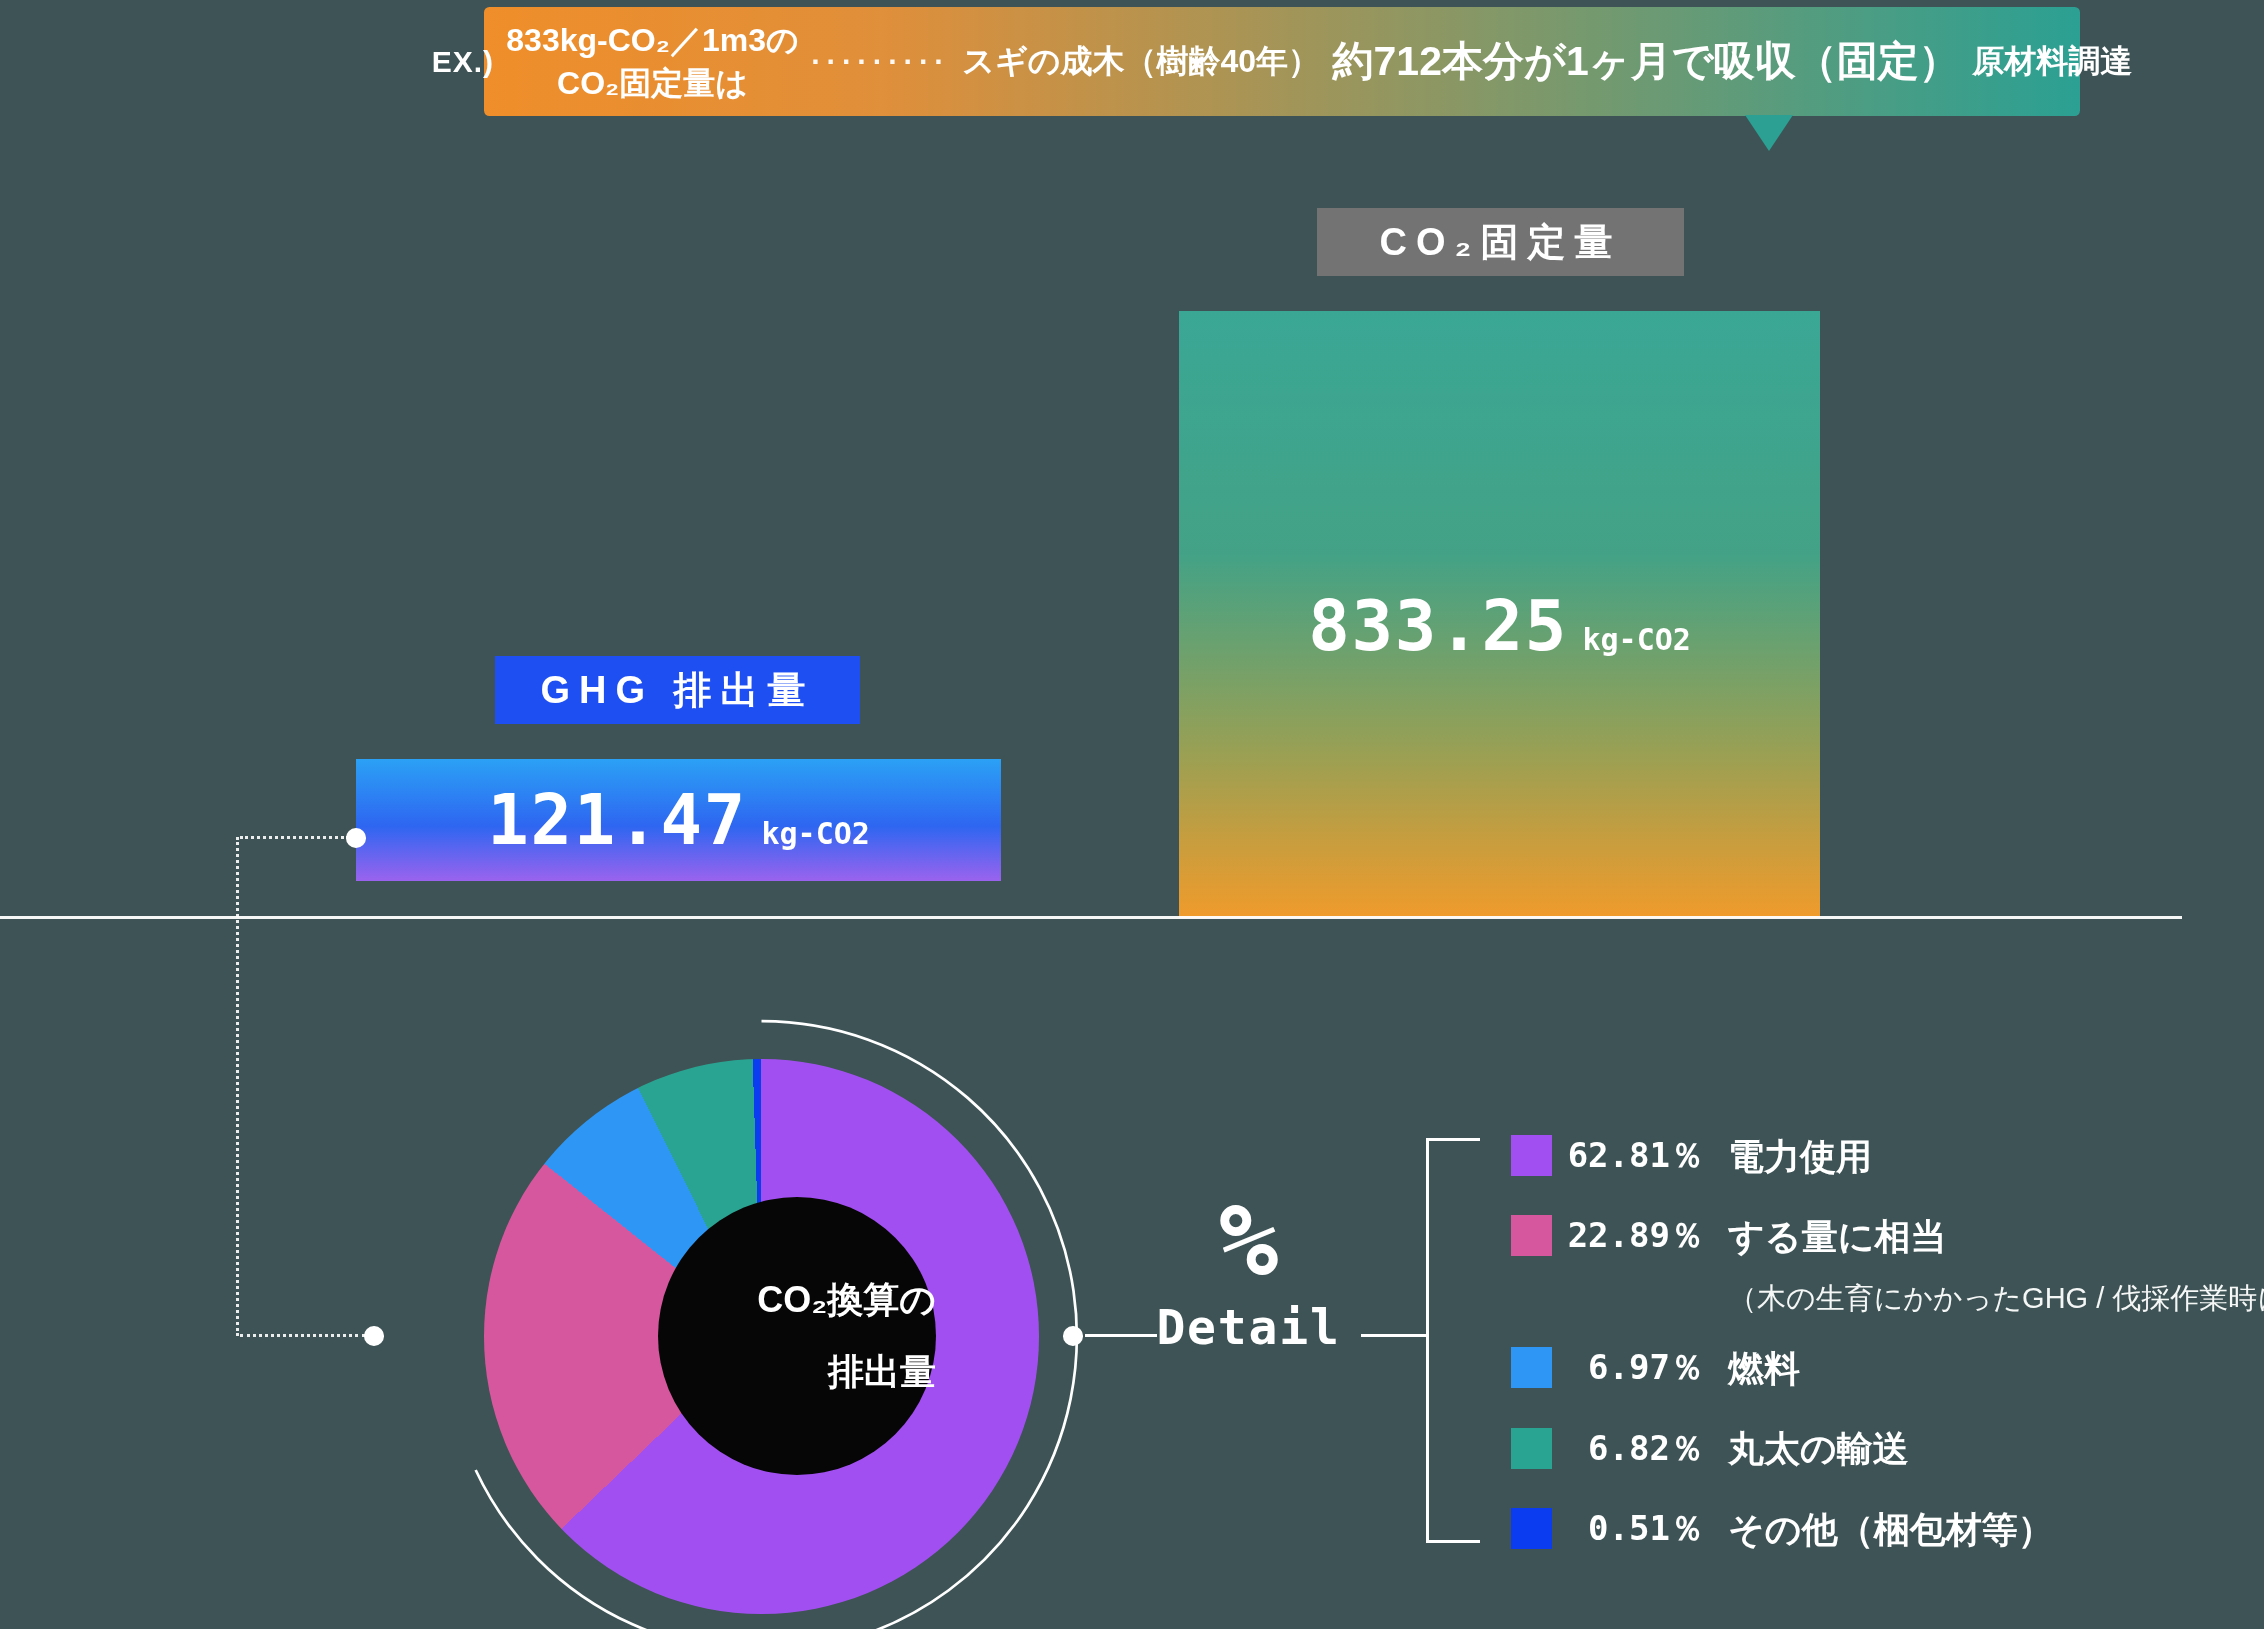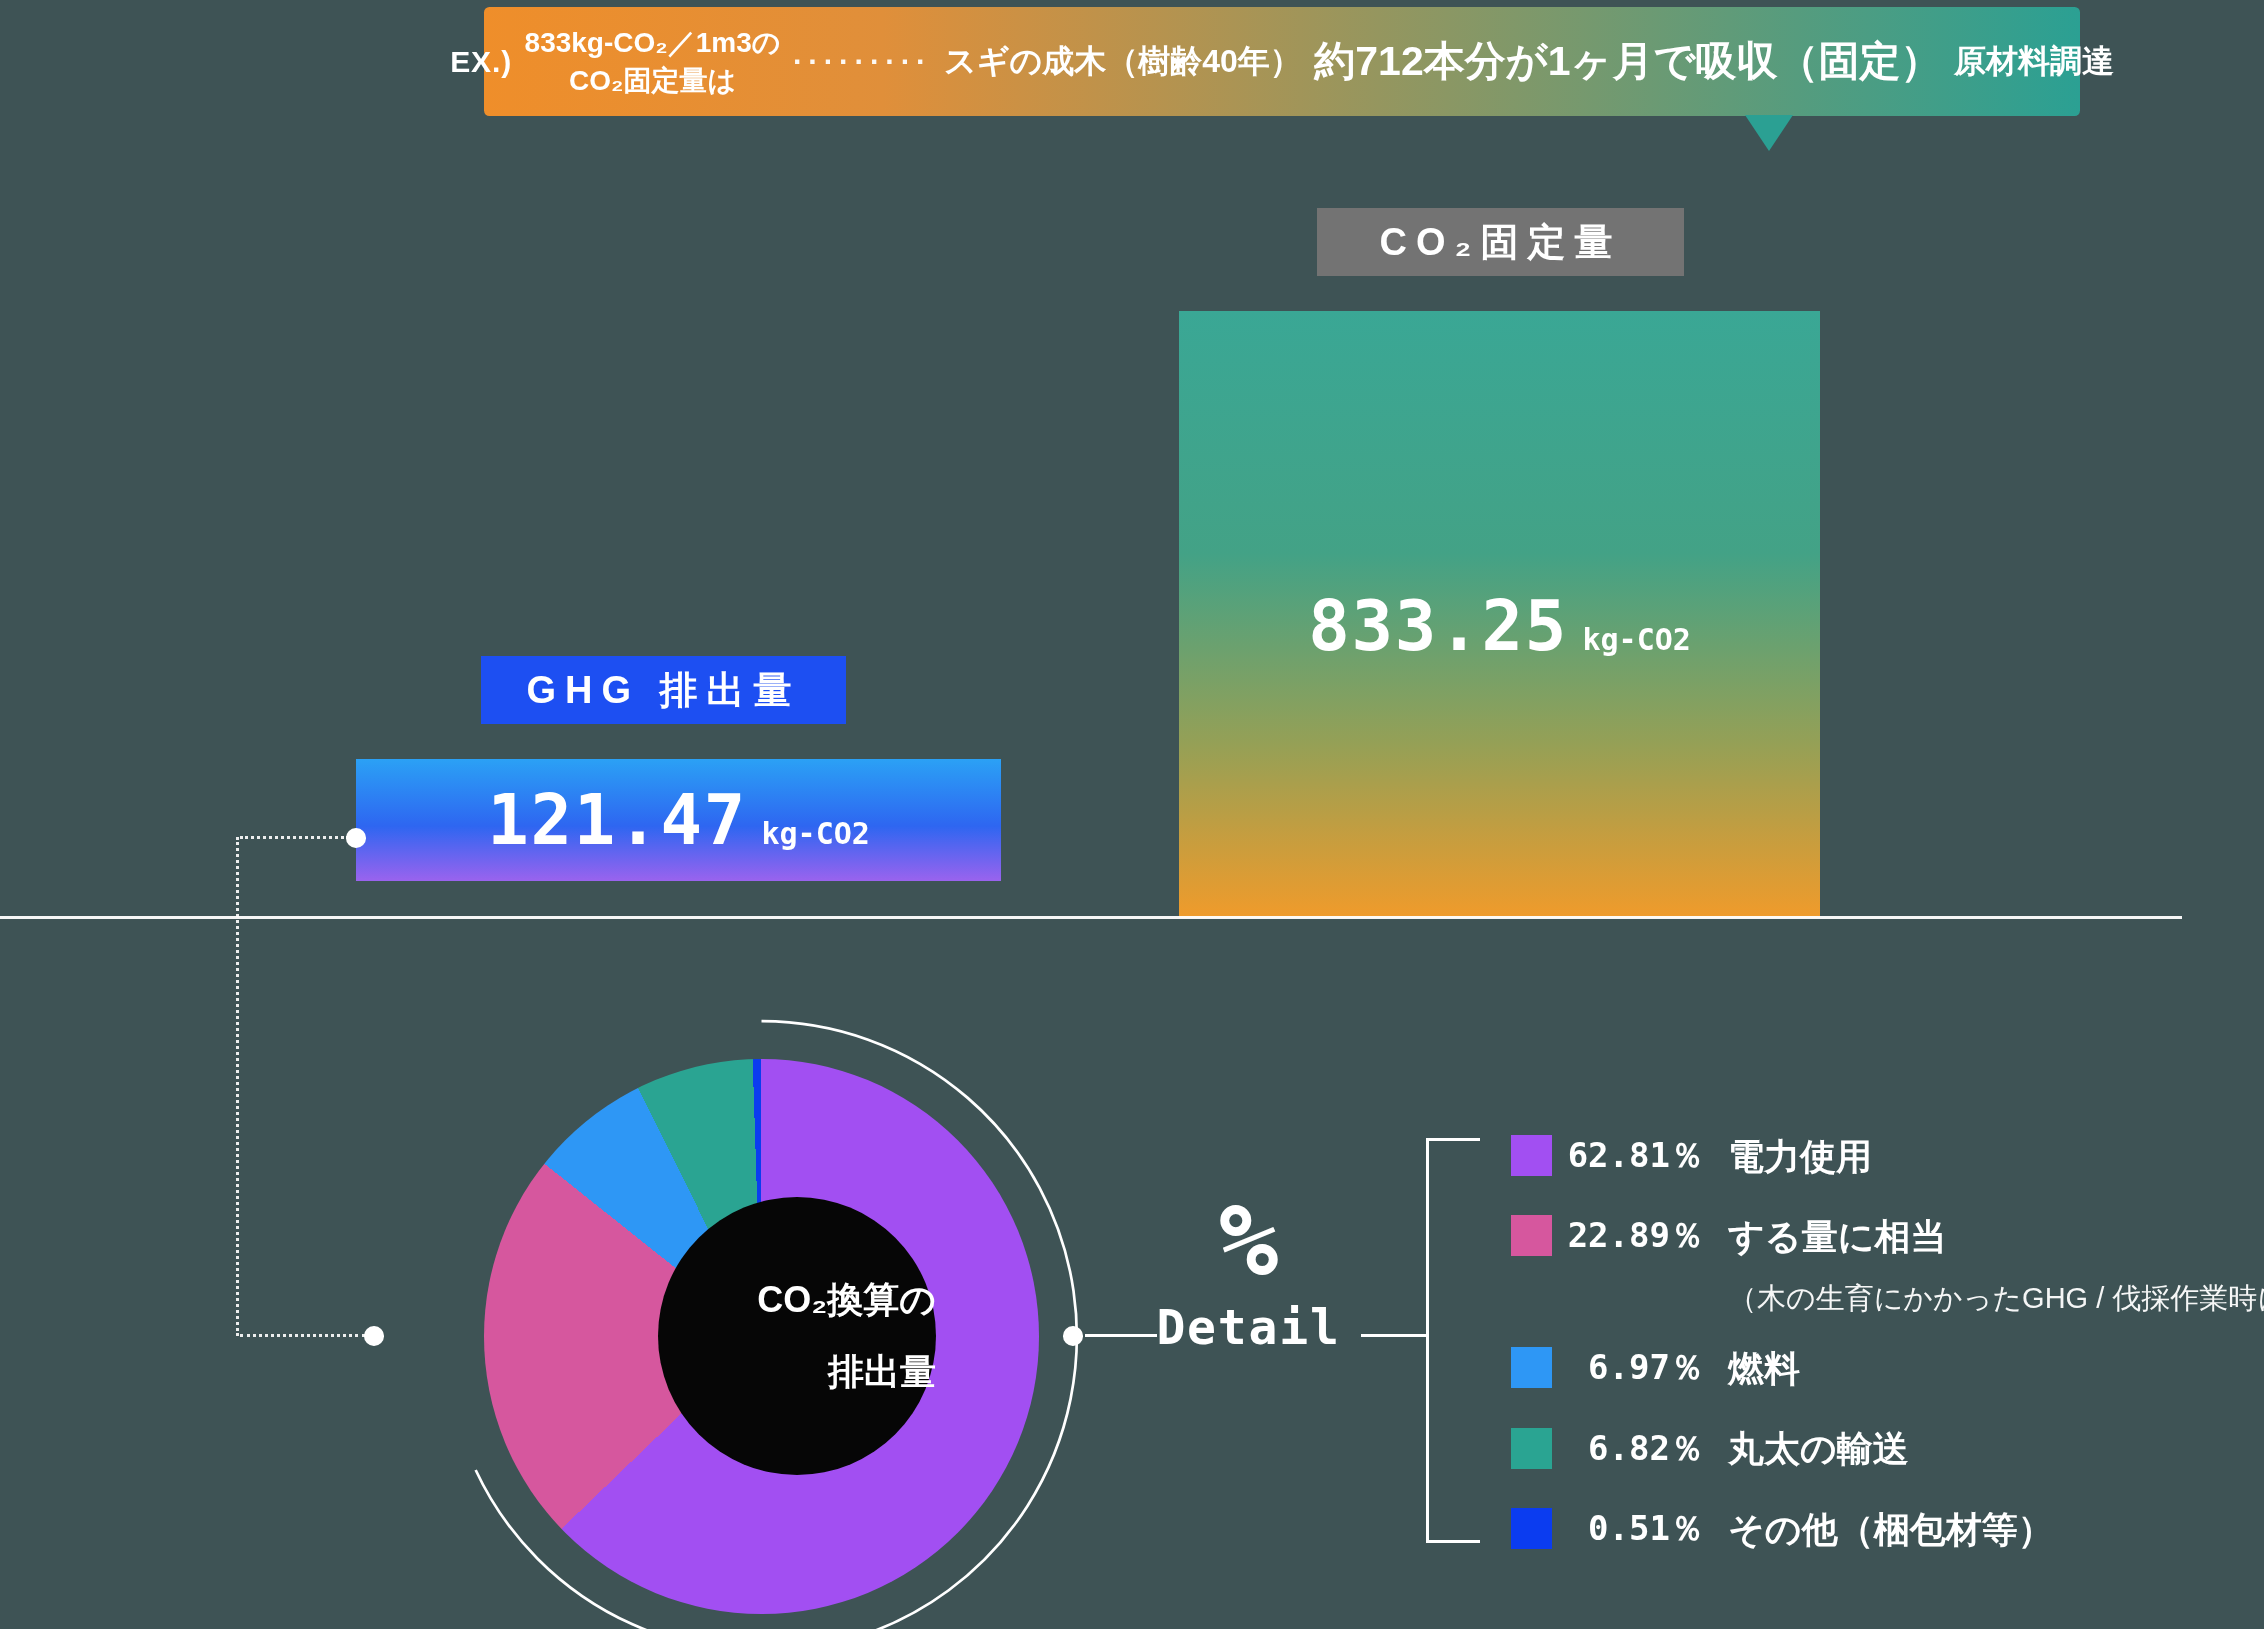--- a/index.html
+++ b/index.html
@@ -5,34 +5,34 @@
   html,body{margin:0;padding:0;background:#3e5355;}
   .stage{position:relative;width:2265px;height:1630px;background:#3e5355;overflow:hidden;
          font-family:"Liberation Sans",sans-serif;color:#fff;}
 
   
   .banner{position:absolute;left:484px;top:7.2px;width:1596px;height:109px;border-radius:5.4px;
           background:linear-gradient(90deg,#ef8e2a 0%,#e08f3a 25%,#2ba093 100%);
           display:flex;align-items:center;justify-content:center;gap:12.5px;
           padding:0 27px;box-sizing:border-box;white-space:nowrap;}
   .banner .ex{font-size:30px;font-weight:700;letter-spacing:0.9px;}
-  .banner .premise{font-size:28px;font-weight:700;text-align:center;line-height:1.35;}
+  .banner .premise{font-size:32px;font-weight:700;text-align:center;line-height:1.35;}
   .banner .dots{font-size:30px;letter-spacing:5.4px;opacity:.95;font-weight:700;}
   .banner .subject{font-size:32px;font-weight:700;}
   .banner .highlight{font-size:41px;font-weight:800;}
   .banner .tail{font-size:32px;font-weight:700;}
   .banner-pointer{position:absolute;left:1745px;top:115px;width:0;height:0;
           border-left:24px solid transparent;border-right:24px solid transparent;
           border-top:36px solid #2ba093;}
 
   
   .tag{position:absolute;display:flex;align-items:center;justify-content:center;
        font-size:38px;font-weight:700;letter-spacing:9px;}
   .tag-co2{left:1317px;top:208px;width:367px;height:68px;background:#737373;}
-  .tag-ghg{left:481px;top:656px;width:365px;height:68px;background:#1d4ff2;}
+  .tag-ghg{left:495px;top:656px;width:365px;height:68px;background:#1d4ff2;}
 
   .bar{position:absolute;display:flex;align-items:center;justify-content:center;}
   .bar-co2{left:1179px;top:311px;width:641px;height:607px;
            background:linear-gradient(180deg,#3aa795 0%,#43a286 40%,#97a055 72%,#f09b2b 100%);}
   .bar-ghg{left:356px;top:759px;width:645px;height:122px;
            background:linear-gradient(180deg,#2ba1f5 0%,#2e66f1 55%,#9a63ee 100%);}
   .bar-co2 .value-row{margin-top:23px;}
   .value-row{display:flex;align-items:baseline;gap:14.3px;
              font-family:"DejaVu Sans Mono",monospace;font-weight:700;}
   .value-row .num{font-size:69px;letter-spacing:1.8px;}

